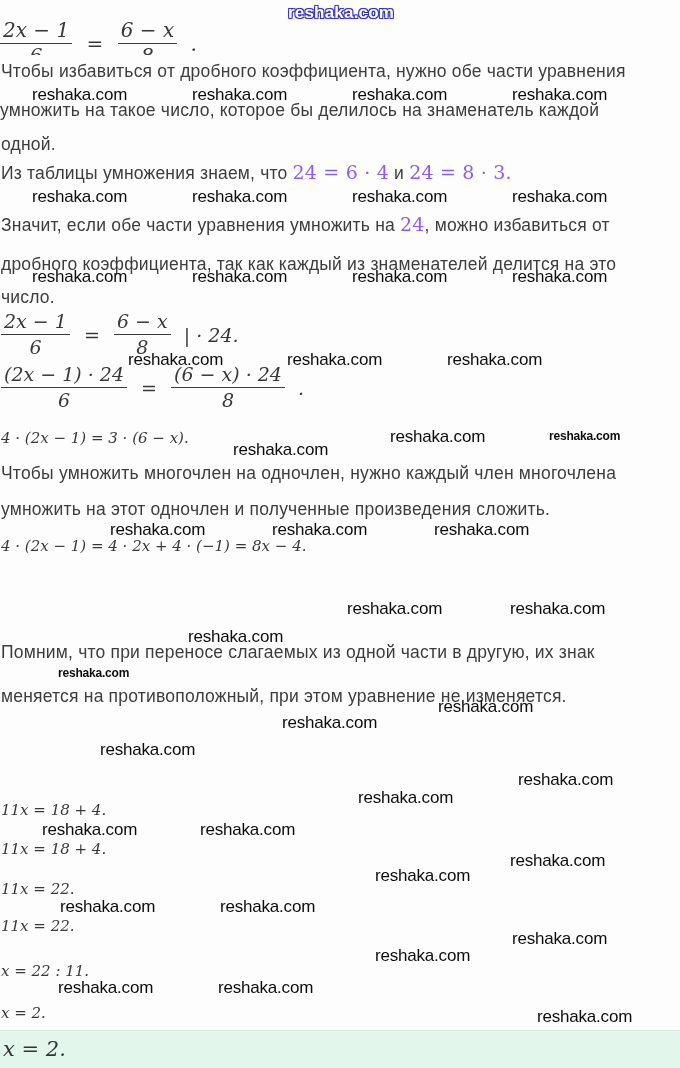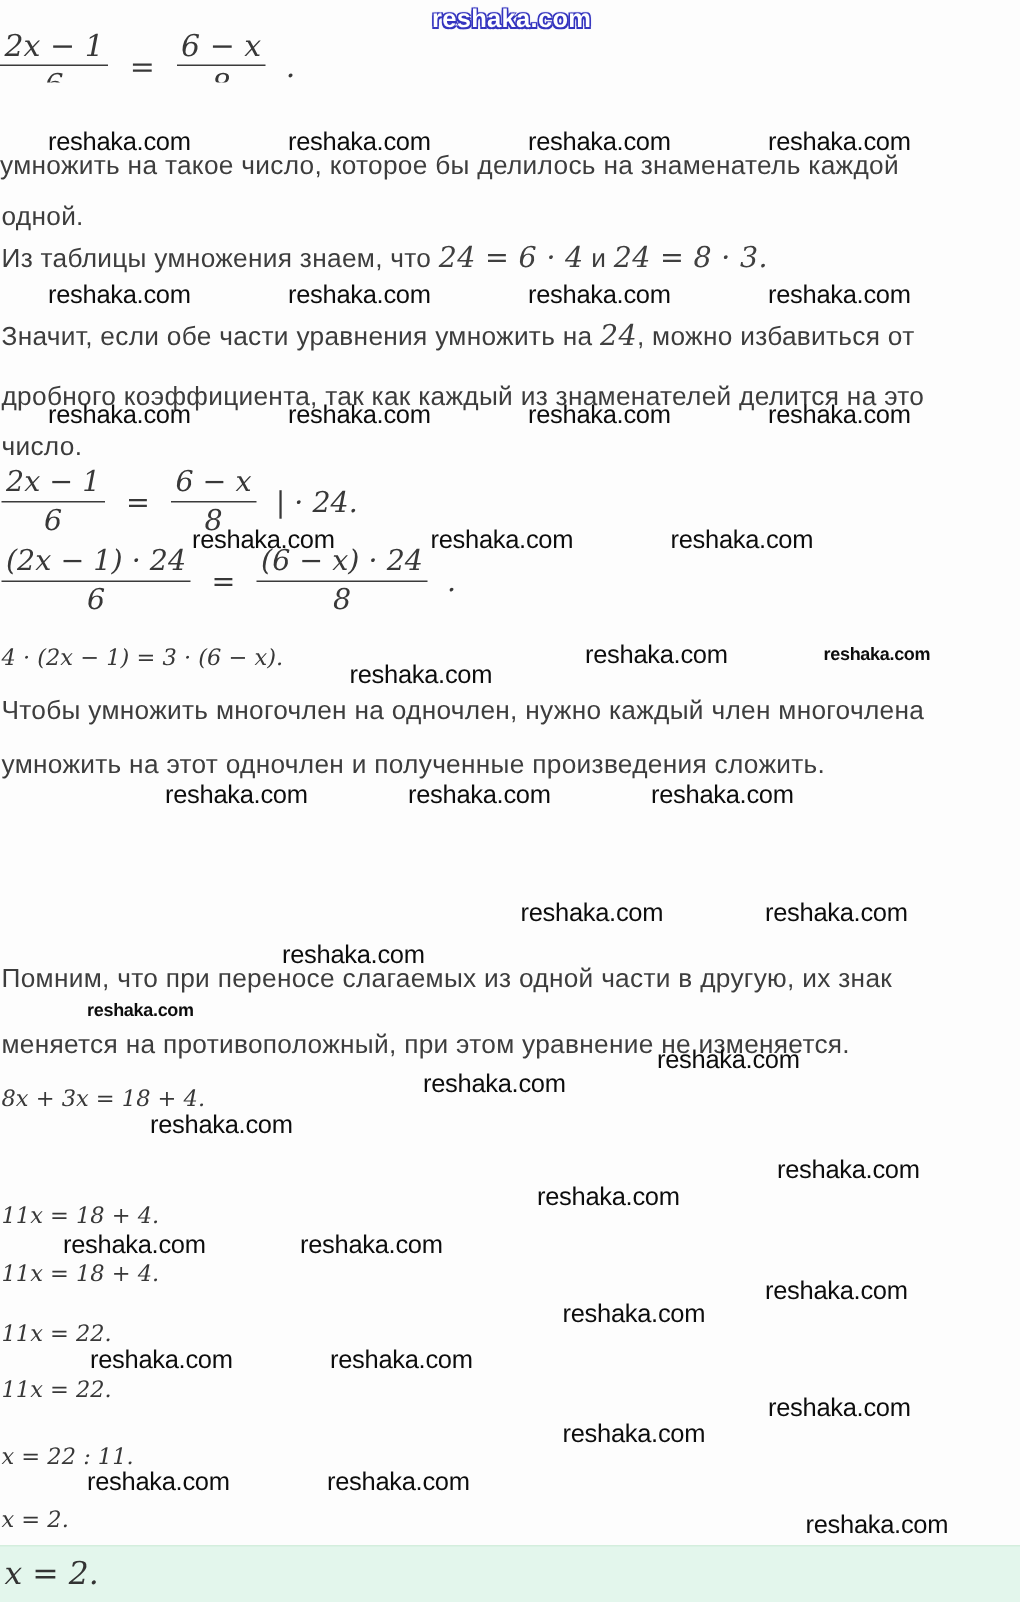--- a/index.html
+++ b/index.html
@@ -17,21 +17,21 @@
     font-size:17.5px;line-height:19px;letter-spacing:.2px;
     color:#3d3d3d;white-space:nowrap;
   }
 
   
   .math{
     position:absolute;
     font-family:"DejaVu Serif",serif;font-style:italic;
     font-size:15px;line-height:22px;color:#383838;white-space:nowrap;
   }
-  .imath{font-family:"DejaVu Serif",serif;font-style:italic;font-size:19px;color:#404040;}
+  .imath{font-family:"DejaVu Serif",serif;font-size:19px;color:#8b5cf6;}
 
   .display{
     position:absolute;
     font-family:"DejaVu Serif",serif;font-style:italic;
     font-size:19px;color:#383838;white-space:nowrap;
   }
   .frac{display:inline-block;vertical-align:middle;text-align:center;}
   .frac .num,.frac .den{display:block;line-height:21px;padding:0 3px;}
   .frac .rule{display:block;border-top:1.6px solid #3b3b3b;margin:2px 0;}
   .op{display:inline-block;vertical-align:middle;margin:0 8px;}
@@ -83,20 +83,21 @@
       <span class="op">=</span>
       <span class="frac">
         <span class="num">6 − x</span>
         <span class="rule"></span>
         <span class="den">8</span>
       </span>
       <span class="tail">.</span>
     </div>
   </div>
 
+  <div class="para" style="left:1px;top:62px">Чтобы избавиться от дробного коэффициента, нужно обе части уравнения</div>
   <div class="para" style="left:0;top:101px">умножить на такое число, которое бы делилось на знаменатель каждой</div>
   <div class="para" style="left:1px;top:135px">одной.</div>
 
   <div class="para" style="left:1px;top:163px">
     <span>Из таблицы умножения знаем, что </span><span class="imath">24 = 6 · 4</span><span> и </span><span class="imath">24 = 8 · 3.</span>
   </div>
 
   <div class="para" style="left:1px;top:215px">
     <span>Значит, если обе части уравнения умножить на </span><span class="imath">24</span><span>, можно избавиться от</span>
   </div>
@@ -132,25 +133,25 @@
       <span class="den">8</span>
     </span>
     <span class="tail">.</span>
   </div>
 
   <div class="math" style="left:1px;top:427px">4 · (2x − 1) = 3 · (6 − x).</div>
 
   <div class="para" style="left:1px;top:500px">умножить на этот одночлен и полученные произведения сложить.</div>
   <div class="para" style="left:1px;top:464px">Чтобы умножить многочлен на одночлен, нужно каждый член многочлена</div>
 
+  <div class="math" style="left:1px;top:535px">4 · (2x − 1) = 4 · 2x + 4 · (−1) = 8x − 4.</div>
 
   <div class="para" style="left:1px;top:643px">Помним, что при переносе слагаемых из одной части в другую, их знак</div>
   <div class="para" style="left:1px;top:687px">меняется на противоположный, при этом уравнение не изменяется.</div>
 
-  <div class="math" style="left:1px;top:721px">8x + 3x = 18 + 4.</div>
   <div class="math" style="left:1px;top:799px">11x = 18 + 4.</div>
   <div class="math" style="left:1px;top:838px">11x = 18 + 4.</div>
   <div class="math" style="left:1px;top:878px">11x = 22.</div>
   <div class="math" style="left:1px;top:915px">11x = 22.</div>
   <div class="math" style="left:1px;top:960px">x = 22 : 11.</div>
   <div class="math" style="left:1px;top:1002px">x = 2.</div>
 
   <div id="wm-layer">
       <span class="wm" style="left: 32px; top: 85px;">reshaka.com</span>
       <span class="wm" style="left: 192px; top: 85px;">reshaka.com</span>

